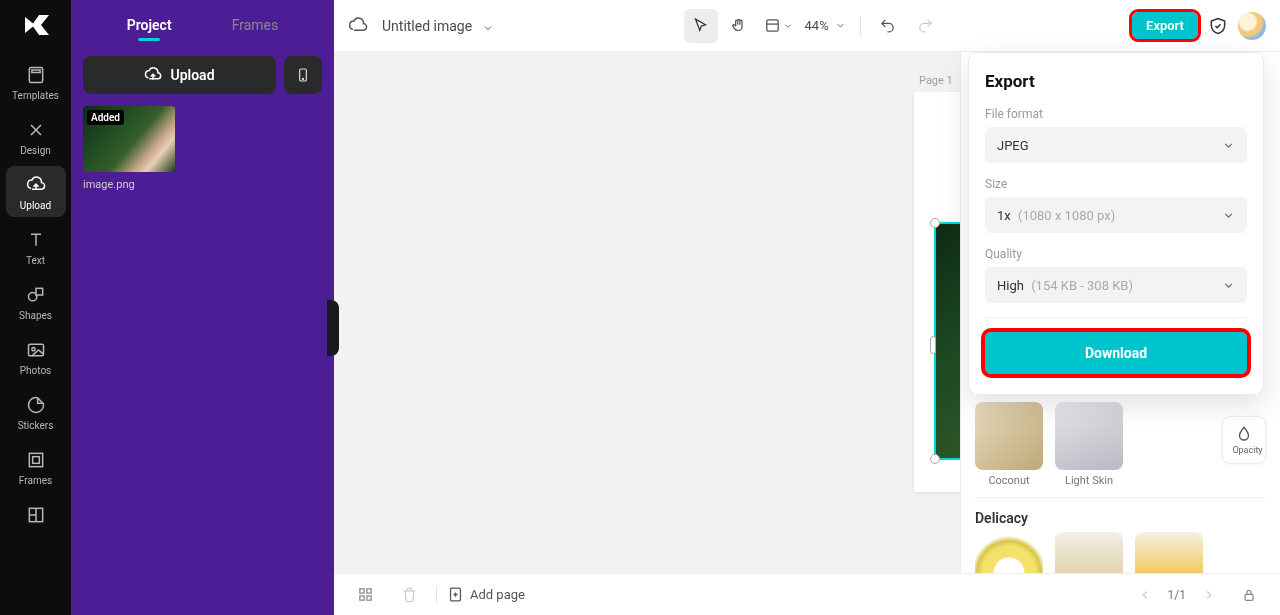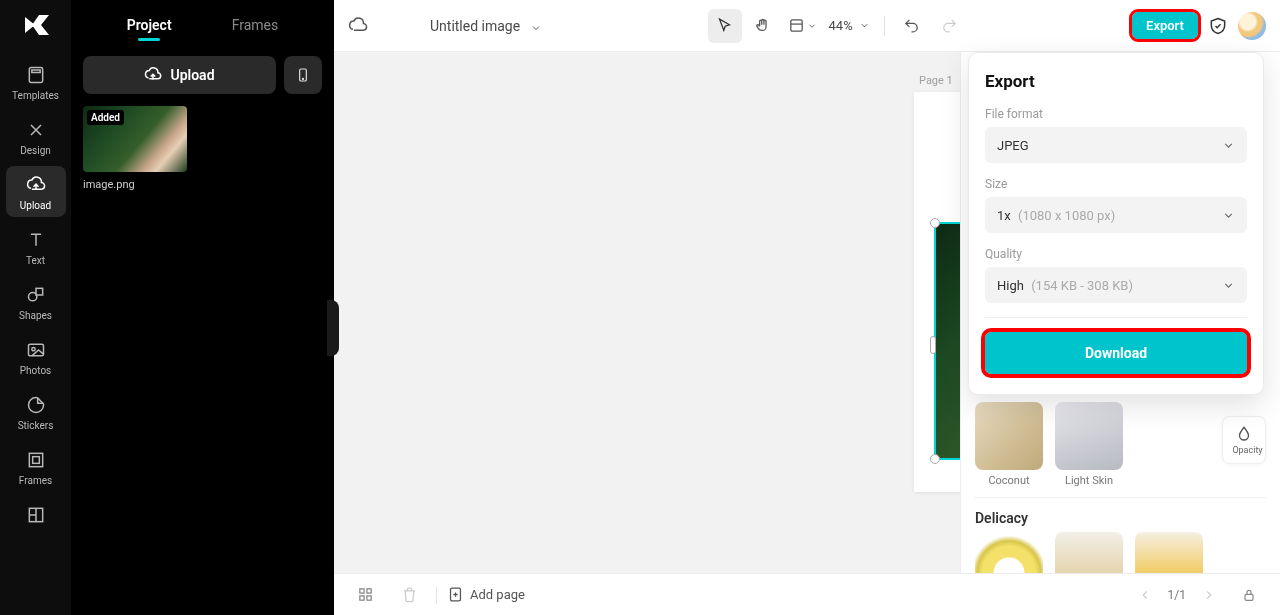--- a/index.html
+++ b/index.html
@@ -7,40 +7,40 @@
 
 
 .icon-rail { width: 71px; background: #0d0d0d; display: flex; flex-direction: column; align-items: center; padding-top: 8px; gap: 4px; }
 .logo { width: 34px; height: 34px; display: flex; align-items: center; justify-content: center; margin-bottom: 10px; }
 .rail-item { width: 60px; display: flex; flex-direction: column; align-items: center; justify-content: center; padding: 8px 0 6px; color: #b8b8b8; cursor: pointer; border-radius: 8px; }
 .rail-item.active { background: #2a2a2a; color: #fff; }
 .rail-item .ico { width: 22px; height: 22px; display: flex; align-items: center; justify-content: center; }
 .rail-item .lbl { font-size: 10px; margin-top: 4px; }
 
 
-.project-panel { width: 263px; background: #000000; display: flex; flex-direction: column; padding: 0 8px; }
+.project-panel { width: 263px; background: #4c1d95; display: flex; flex-direction: column; padding: 0 8px; }
 .proj-tabs { display: flex; height: 50px; align-items: center; justify-content: center; gap: 60px; position: relative; }
 .proj-tab { color: #8a8a8a; font-size: 14px; cursor: pointer; padding: 14px 0; position: relative; }
 .proj-tab.active { color: #fff; font-weight: 600; }
 .proj-tab.active::after { content:""; position:absolute; bottom:6px; left:50%; transform:translateX(-50%); width:22px; height:3px; background:#00d4d4; border-radius:2px; }
 .upload-row { display:flex; gap:8px; margin: 6px 4px 12px; }
 .upload-btn { flex:1; background:#2a2a2a; border-radius:8px; height:38px; display:flex; align-items:center; justify-content:center; gap:8px; color:#fff; font-size:14px; font-weight:600; cursor:pointer; }
 .upload-btn .ico { width:18px; height:18px; }
 .upload-small { width:38px; height:38px; background:#2a2a2a; border-radius:8px; display:flex; align-items:center; justify-content:center; color:#ddd; cursor:pointer; }
 .thumb-area { padding: 0 4px; }
 .thumb { width: 104px; }
-.thumb-img { width:104px; height:66px; border-radius:4px; background: linear-gradient(130deg,#0d2a15 0%, #1d4a23 30%, #355e2b 55%, #c9a68a 72%, #e7cfb5 80%, #1d3a1e 100%); position:relative; display:flex; align-items:flex-start; }
+.thumb-img { width:92px; height:66px; border-radius:4px; background: linear-gradient(130deg,#0d2a15 0%, #1d4a23 30%, #355e2b 55%, #c9a68a 72%, #e7cfb5 80%, #1d3a1e 100%); position:relative; display:flex; align-items:flex-start; }
 .thumb-badge { background:#000; color:#fff; font-size:10px; padding:2px 4px; border-radius:3px; margin:4px; font-weight:600; }
 .thumb-name { color:#cfcfcf; font-size:11px; margin-top:6px; }
 
 
 .main { flex:1; display:flex; flex-direction:column; background:#fff; position:relative; }
 .topbar { height:52px; display:flex; align-items:center; padding:0 14px; border-bottom:1px solid #ededed; gap:10px; }
 .top-left { display:flex; align-items:center; gap:14px; }
-.title-wrap { display:flex; align-items:flex-end; gap:10px; color:#4a4a4a; font-size:14px; cursor:pointer;margin-left:48px; }
+.title-wrap { display:flex; align-items:flex-end; gap:10px; color:#4a4a4a; font-size:14px; cursor:pointer; }
 .top-center { margin:0 auto; display:flex; align-items:center; gap:4px; }
 .icon-btn { width:34px; height:34px; display:flex; align-items:center; justify-content:center; border-radius:6px; color:#444; cursor:pointer; }
 .icon-btn.active { background:#ededed; }
 .zoom { display:flex; align-items:center; gap:6px; color:#4a4a4a; font-size:13px; padding:0 4px; cursor:pointer; }
 .vdiv { width:1px; height:20px; background:#e1e1e1; margin:0 6px; }
 .top-right { display:flex; align-items:center; gap:10px; }
 .export-btn { background:#00c4cc; color:#fff; font-size:13px; font-weight:600; padding:6px 14px; border-radius:6px; cursor:pointer; outline:3px solid #ff0000; }
 .avatar { width:28px; height:28px; border-radius:50%; background: radial-gradient(circle at 35% 35%, #fff3da 0 30%, #f2c77e 40% 55%, #8fbce4 65% 100%); cursor:pointer; }
 
 

